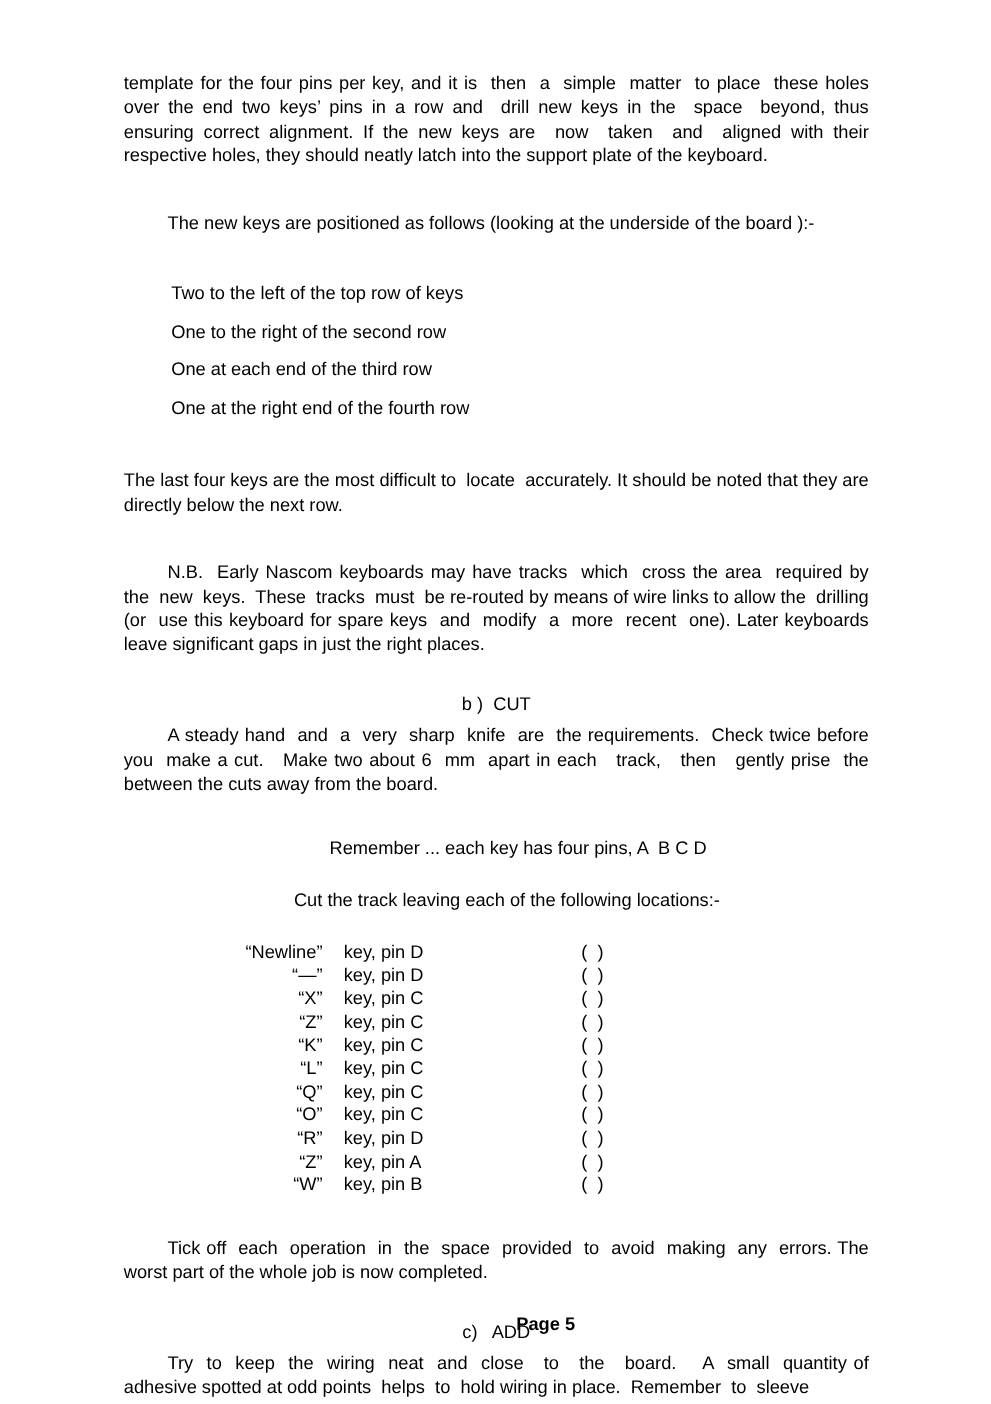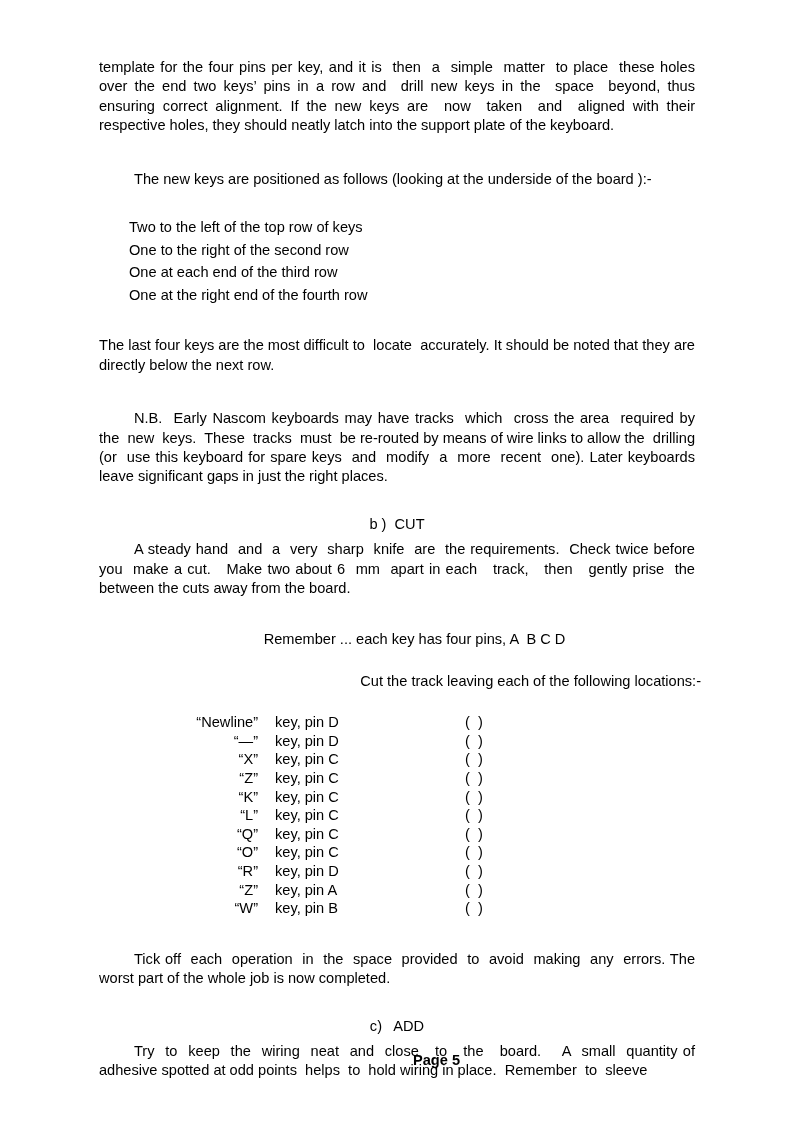--- a/index.html
+++ b/index.html
@@ -44,39 +44,39 @@
 
   .indent-lead {
     padding-left: 35px;
     text-align: left;
   }
   .indent-list {
     padding-left: 32px;
     text-align: left;
   }
   .list-line {
-    margin: 4px;
+    margin: 12px;
     font-size: 14.6px;
     line-height: 18.6px;
     text-align: left;
     white-space: pre;
   }
   .section-head {
     margin: 0;
     font-size: 14.6px;
     line-height: 19.4px;
     text-align: center;
     white-space: pre;
   }
   .cut-intro {
     margin: 0;
     padding-left: 17px;
     font-size: 14.6px;
     line-height: 19.4px;
-    text-align: right;
+    text-align: center;
     white-space: pre;
   }
   
   .pin-table {
     margin: 0;
     padding: 0;
     border-collapse: collapse;
     margin-left: 55px;
   }
   .pin-table td {

